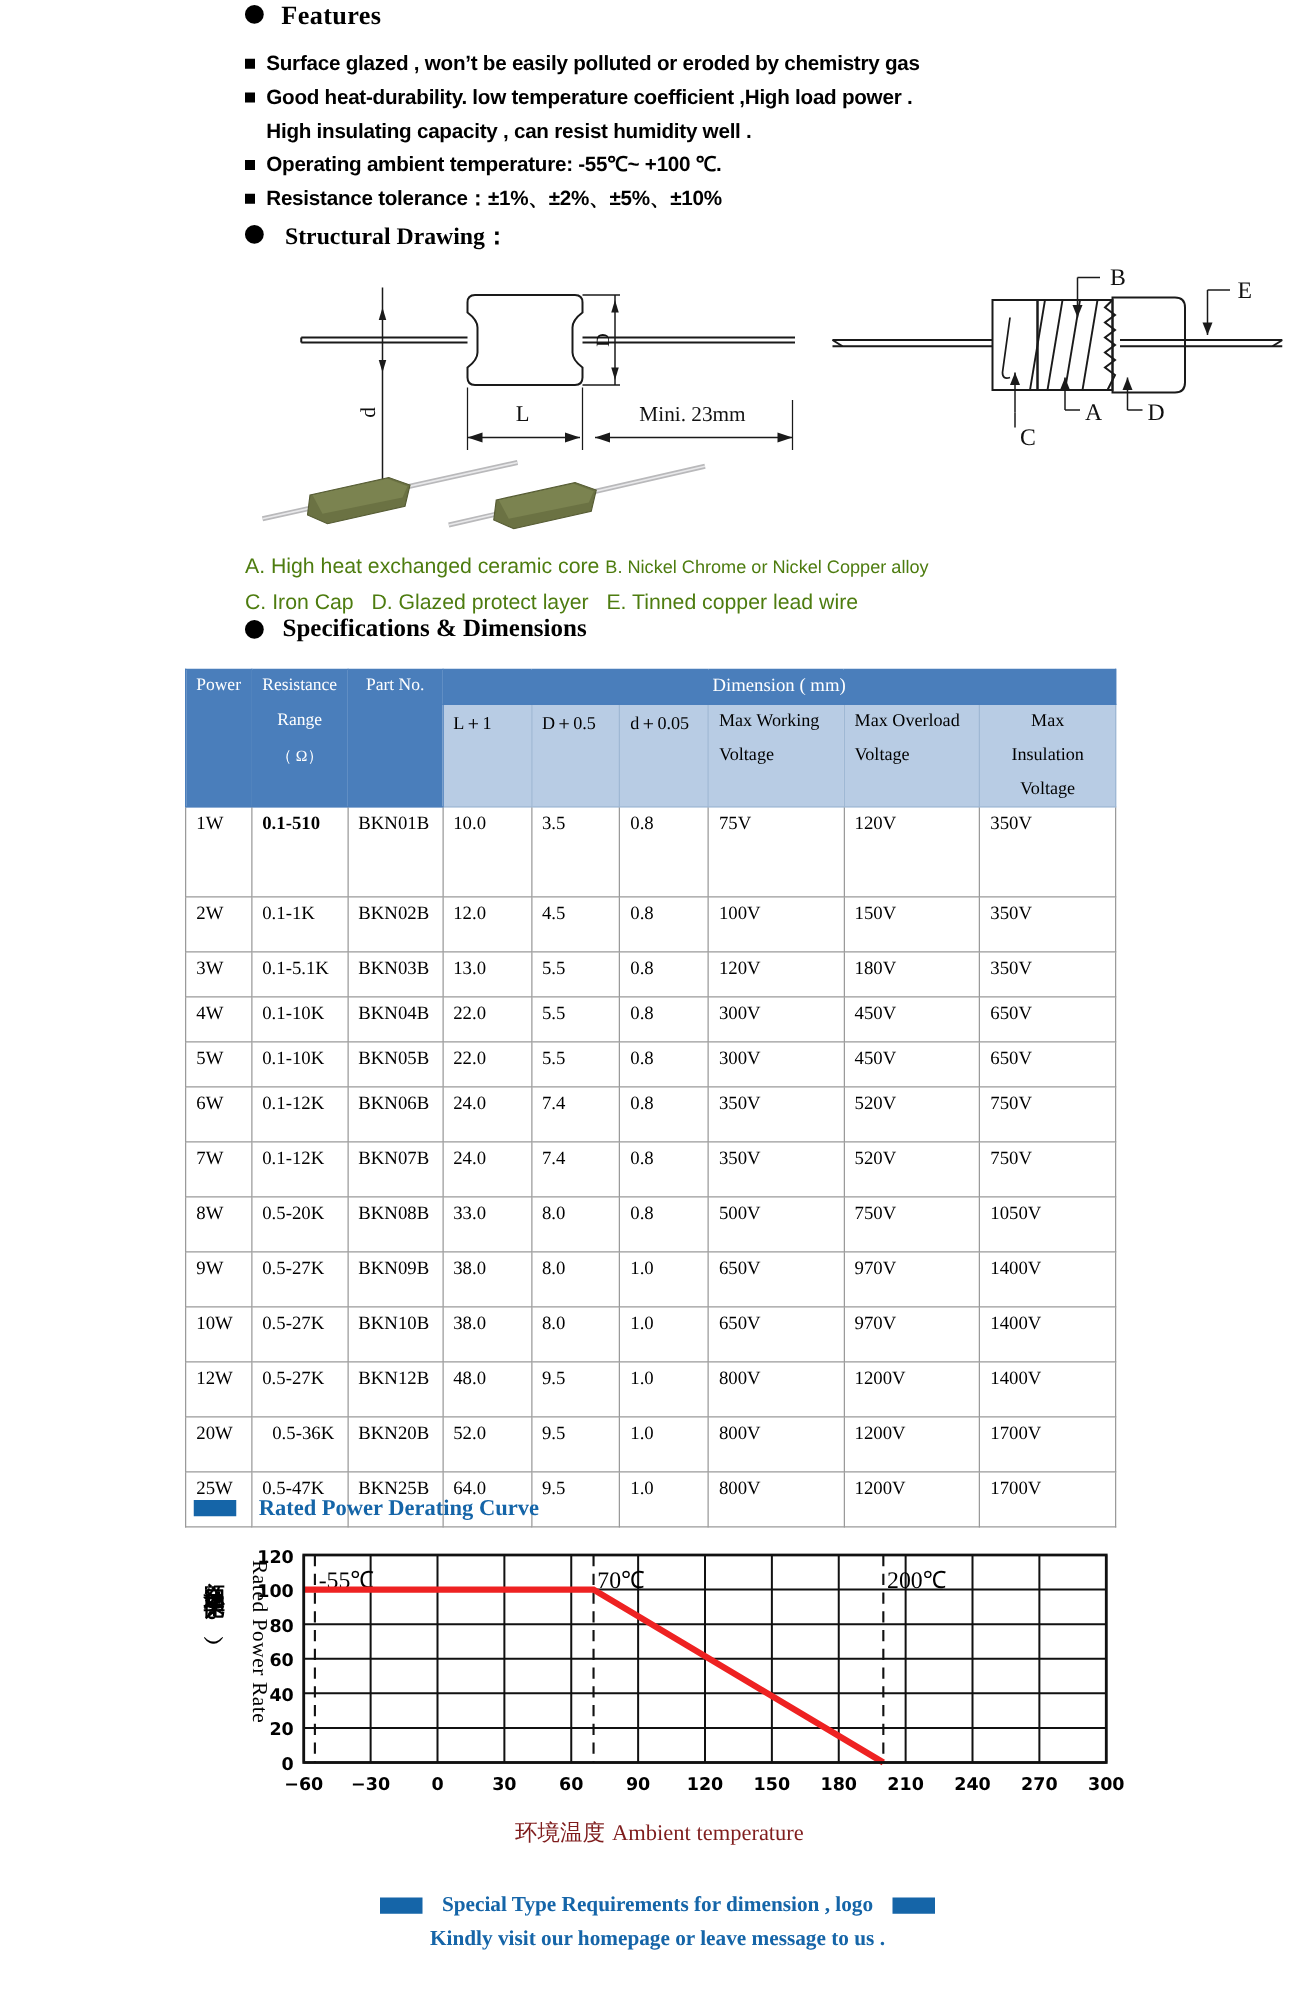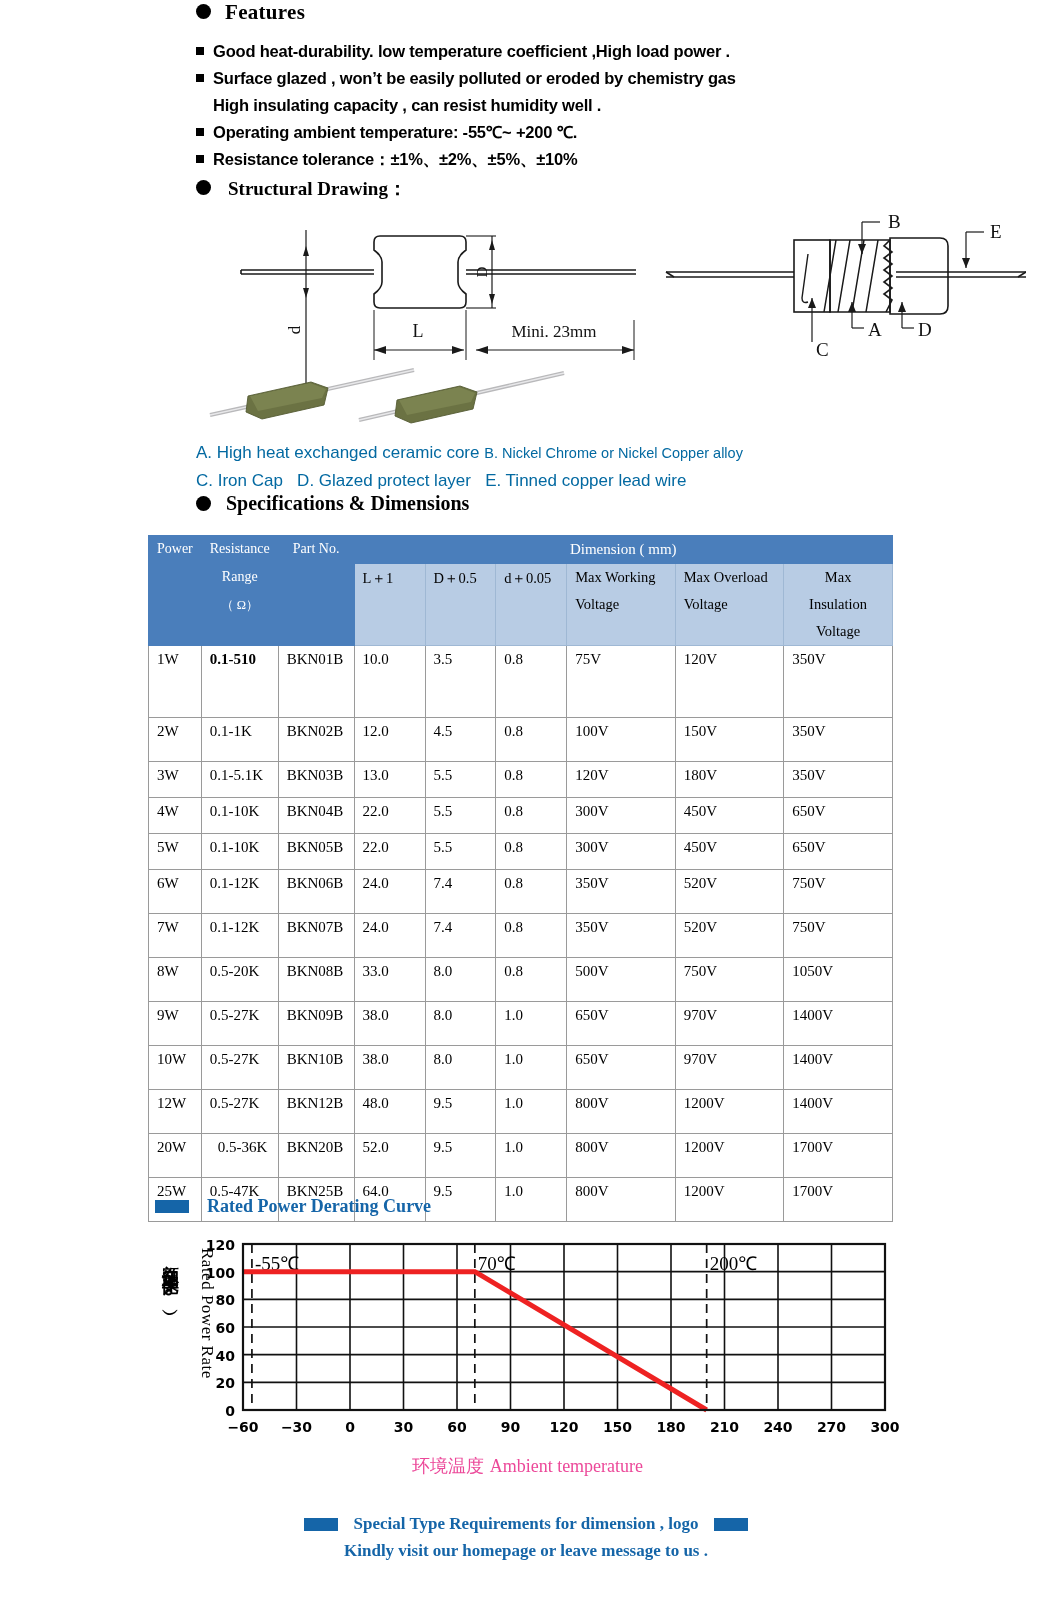--- a/index.html
+++ b/index.html
@@ -41,21 +41,21 @@
   }
   .feat-row.cont { padding-left: 17px; }
 
   
   #structural { position: absolute; left: 196px; top: 176px; width: 830px; }
   #structural .title { font-size: 19px; }
   #structural .title .dot { margin-right: 17px; }
   #drawing-area { position: relative; margin-top: 8px; height: 230px; }
   .legend {
     font-family: "Liberation Sans", sans-serif;
-    font-size: 17px; color: #0369a1; line-height: 28px;
+    font-size: 17px; color: #4d7c0f; line-height: 28px;
     position: absolute; left: 0px; top: 229px; width: 830px;
   }
   .legend .small { font-size: 14.5px; }
   .legend .r2 { font-size: 17px; }
 
   
   #specs-head { position: absolute; left: 196px; top: 492px; }
   #specs-head .title { font-size: 20px; }
   #specs-head .title .dot { margin-right: 15px; }
 
@@ -123,21 +123,21 @@
     writing-mode: vertical-rl; letter-spacing: 3px;
   }
   #ylab-en {
     position: absolute; left: 42px; top: 16px;
     font-family: "Liberation Serif", serif;
     font-size: 17px; color: #000;
     writing-mode: vertical-rl; letter-spacing: .5px;
   }
   #xlab {
     position: absolute; left: 0px; top: 222px; width: 745px;
-    text-align: center; font-size: 18px; color: #ec4899;
+    text-align: center; font-size: 18px; color: #7f1d1d;
     font-family: "DejaVu Sans", sans-serif;
   }
   #xlab .en { font-family: "Liberation Serif", serif; }
 
   
   #footer { position: absolute; left: 0; top: 1514px; width: 1052px; text-align: center; }
   .frow1 { display: flex; align-items: center; justify-content: center; gap: 16px; }
   .ftxt {
     font-family: "Liberation Serif", serif; font-weight: bold;
     font-size: 17px; color: #1565a8;
@@ -150,32 +150,32 @@
 <div class="page">
 
   <section id="features">
     <div class="sec-head title">
       <span class="dot"></span>
       <span>Features</span>
     </div>
     <div class="feat-list">
       <div class="feat-row">
         <span class="sq"></span>
-        <span>Good heat-durability. low temperature coefficient ,High load power .</span>
+        <span>Surface glazed , won’t be easily polluted or eroded by chemistry gas</span>
       </div>
       <div class="feat-row">
         <span class="sq"></span>
-        <span>Surface glazed , won’t be easily polluted or eroded by chemistry gas</span>
+        <span>Good heat-durability. low temperature coefficient ,High load power .</span>
       </div>
       <div class="feat-row cont">
         <span>High insulating capacity , can resist humidity well .</span>
       </div>
       <div class="feat-row">
         <span class="sq"></span>
-        <span>Operating ambient temperature: -55℃~ +200 ℃.</span>
+        <span>Operating ambient temperature: -55℃~ +100 ℃.</span>
       </div>
       <div class="feat-row">
         <span class="sq"></span>
         <span>Resistance tolerance：±1%、±2%、±5%、±10%</span>
       </div>
     </div>
   </section>
 
   <section id="structural">
     <div class="sec-head title">

